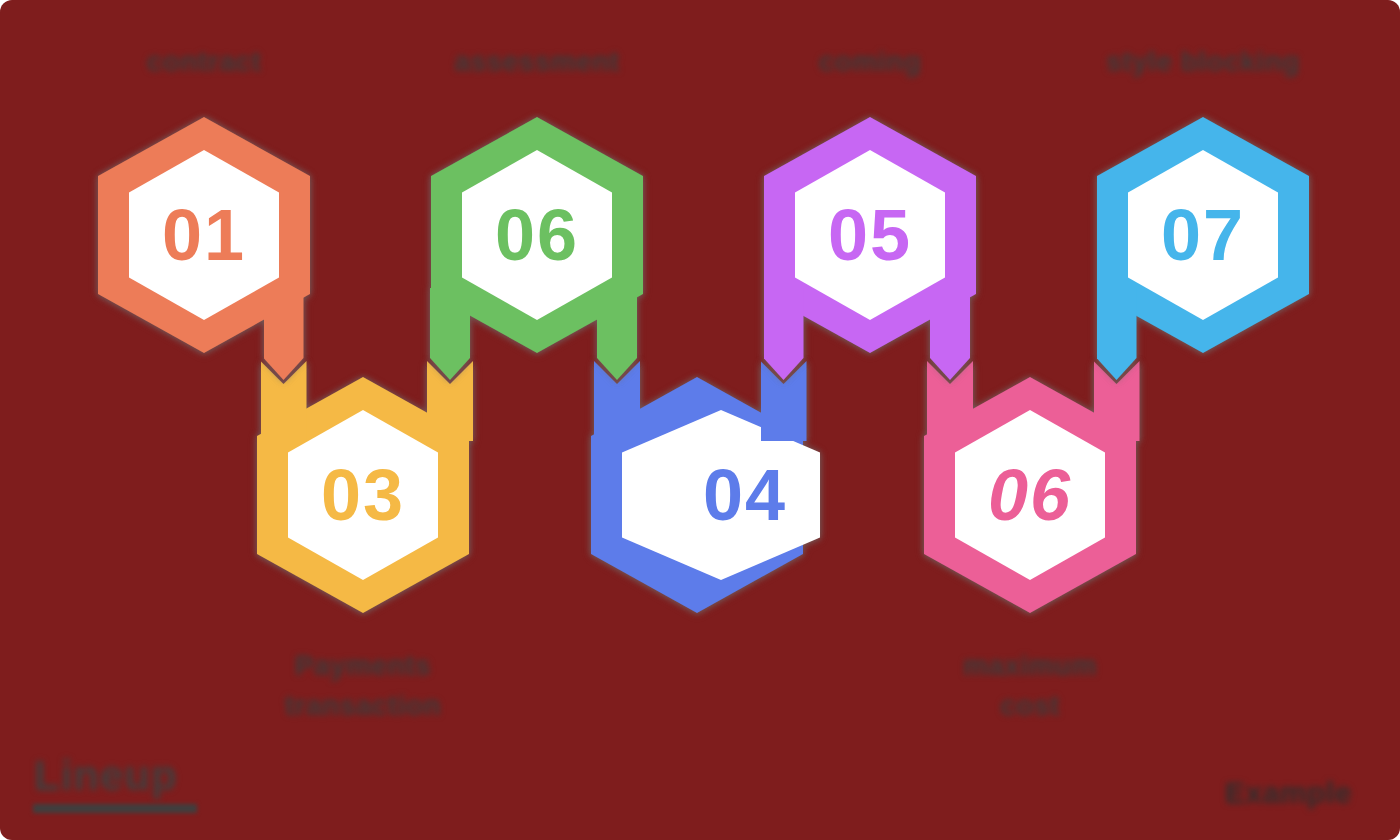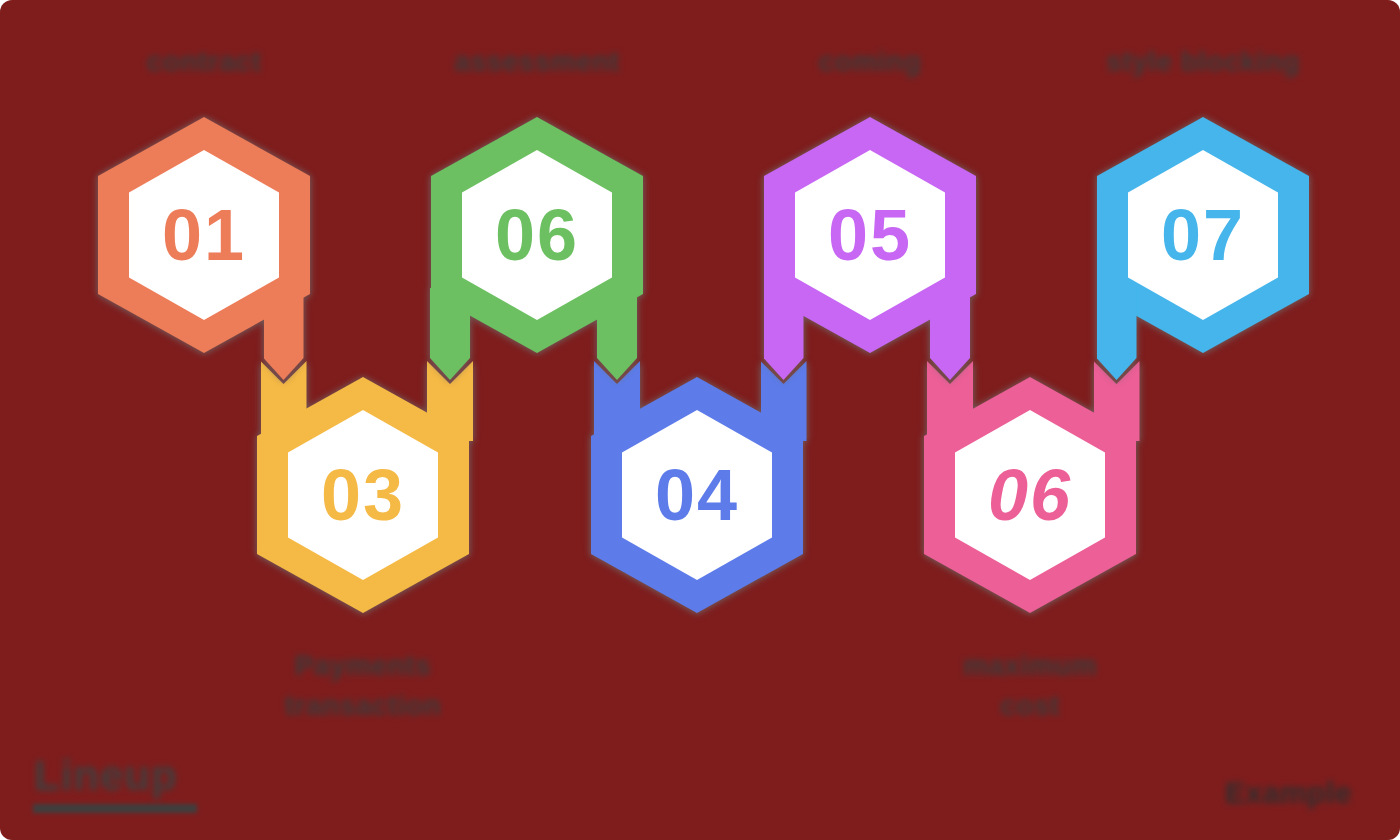--- a/index.html
+++ b/index.html
@@ -73,21 +73,21 @@
         <div class="num" style="color: rgb(108, 192, 97);">06</div>
       </div>
       <div class="strip down" style="left: 430px; top: 288px; background: rgb(108, 192, 97);"></div>
       <div class="strip down" style="left: 597px; top: 288px; background: rgb(108, 192, 97);"></div>
     </div>
     <div class="label" style="left: 537px; top: 42px;">
       <div class="line">assessment</div>
     </div>
     <div class="unit bottom">
       <div class="hex outer" style="left: 591px; top: 377px; background: rgb(93, 124, 234);"></div>
-      <div class="hex inner" style="left: 622px; top: 410px;">
+      <div class="hex inner" style="left: 622px; top: 410px; padding-left: 48px;">
         <div class="num" style="color: rgb(93, 124, 234);">04</div>
       </div>
       <div class="strip up" style="left: 594px; top: 361px; background: rgb(93, 124, 234);"></div>
       <div class="strip up" style="left: 760.5px; top: 361px; background: rgb(93, 124, 234);"></div>
     </div>
     <div class="unit top">
       <div class="hex outer" style="left: 764px; top: 117px; background: rgb(199, 103, 243);"></div>
       <div class="hex inner" style="left: 795px; top: 150px;">
         <div class="num" style="color: rgb(199, 103, 243);">05</div>
       </div>

